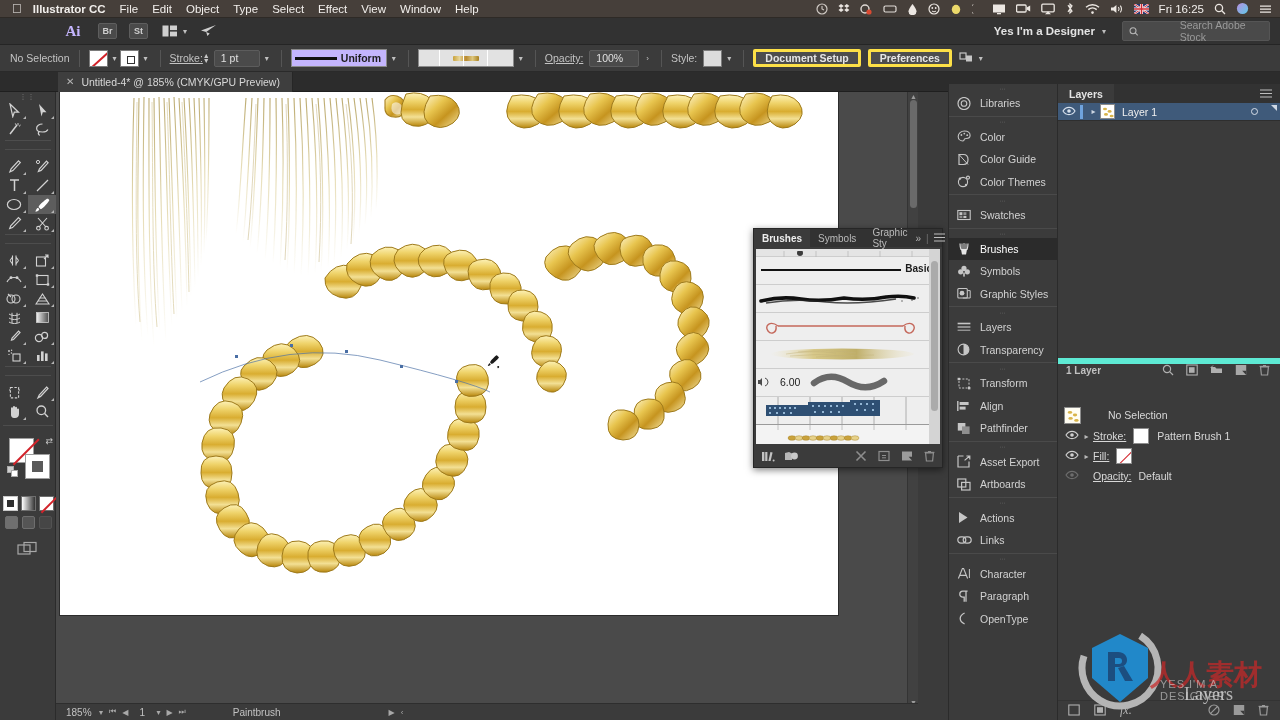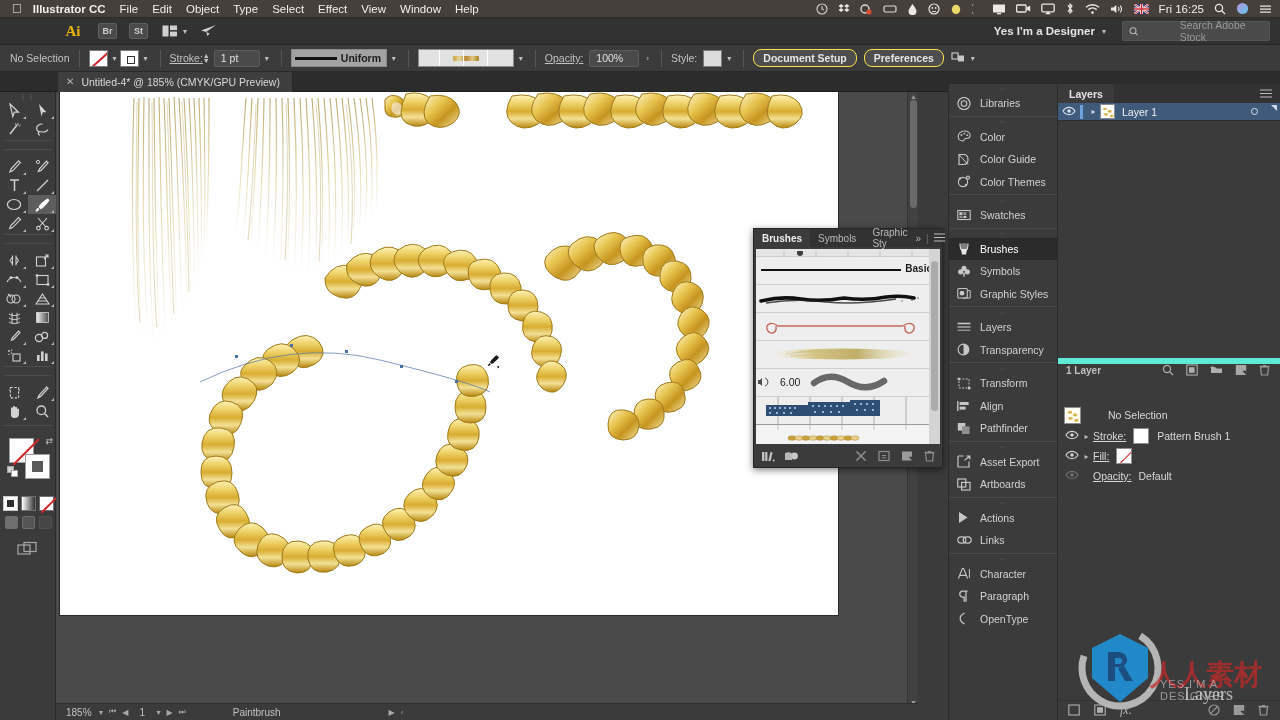--- a/index.html
+++ b/index.html
@@ -30,21 +30,21 @@
   .macbar .right > * { margin-left: 10px; display: flex; align-items: center; }
 
   
   .appbar {
     position: absolute; top: 18px; left: 0; width: 1280px; height: 27px;
     background: #323232;
     display: flex; align-items: center;
     border-bottom: 1px solid #252525;
   }
   .ai-logo {
-    width: 26px; text-align: center; color: #eab308; font-weight: bold;
+    width: 26px; text-align: center; color: #c4b5fd; font-weight: bold;
     font-size: 15px; font-family: "Liberation Serif", serif; margin-left: 60px;
   }
   .mini-btn {
     width: 19px; height: 16px; border: 1px solid #5e5e5e; border-radius: 2px;
     background: #4a4a4a; color: #cfcfcf; font-size: 9px;
     display: flex; align-items: center; justify-content: center;
     margin-left: 12px; font-weight: bold;
   }
   .arrange-ico { margin-left: 14px; display:flex; align-items:center; }
   .workspace {
@@ -78,37 +78,37 @@
     content:''; position:absolute; left:6px; top:5px; width:6px; height:6px;
     border:1.5px solid #333;
   }
   .caret { color:#c0c0c0; font-size:8px; margin-left:5px; margin-right:3px; cursor:default;}
   .stepper { display:inline-flex; flex-direction:column; margin-right:4px; line-height:5px; color:#c8c8c8; font-size:7px;}
   .field {
     height:17px; background:#4a4a4a; border:1px solid #5c5c5c; border-radius:2px;
     display:flex; align-items:center; padding:0 6px; color:#e0e0e0; font-size:10.5px;
   }
   .uniform-box {
-    width:96px; height:18px; background:#a3a3a3; border:1px solid #8a8a8a;
+    width:96px; height:18px; background:#c4b5fd; border:1px solid #8a8a8a;
     display:flex; align-items:center; color:#1c1c1c; font-size:10.5px; font-weight:bold;
     padding-left:3px;
   }
   .uniform-line { width:42px; height:3px; background:#111; margin-right:4px; }
   .brushprev {
     width:96px; height:18px; background:#e2e2e2; border:1px solid #8a8a8a;
     display:flex; align-items:center; justify-content:center; position:relative;
   }
   .brushprev .tick { position:absolute; top:0; width:1px; height:100%; background:#fff; }
   .brushprev .goldbit {
     width:26px; height:5px;
     background: linear-gradient(90deg,#c9a23c,#e8d79a,#b8892e,#ddc77f,#a8801f);
     border-radius:1px;
   }
   .pill-btn {
-    height:18px; border:1px solid #fde047; border-radius:8px; background:#4d4d4d;
+    height:18px; border:3px solid #fde047; border-radius:2px; background:#4d4d4d;
     display:flex; align-items:center; padding:0 9px; color:#e6e6e6; font-size:10.5px;
     font-weight:bold; margin-right:7px;text-align:right;
   }
   .style-sw { width:19px; height:17px; border:1px solid #7a7a7a; background:#dcdcdc; }
 
   
   .tabstrip {
     position:absolute; top:72px; left:0; width:1280px; height:20px;
     background:#2c2c2c; border-bottom:1px solid #1f1f1f; display:flex; align-items:center;
   }

